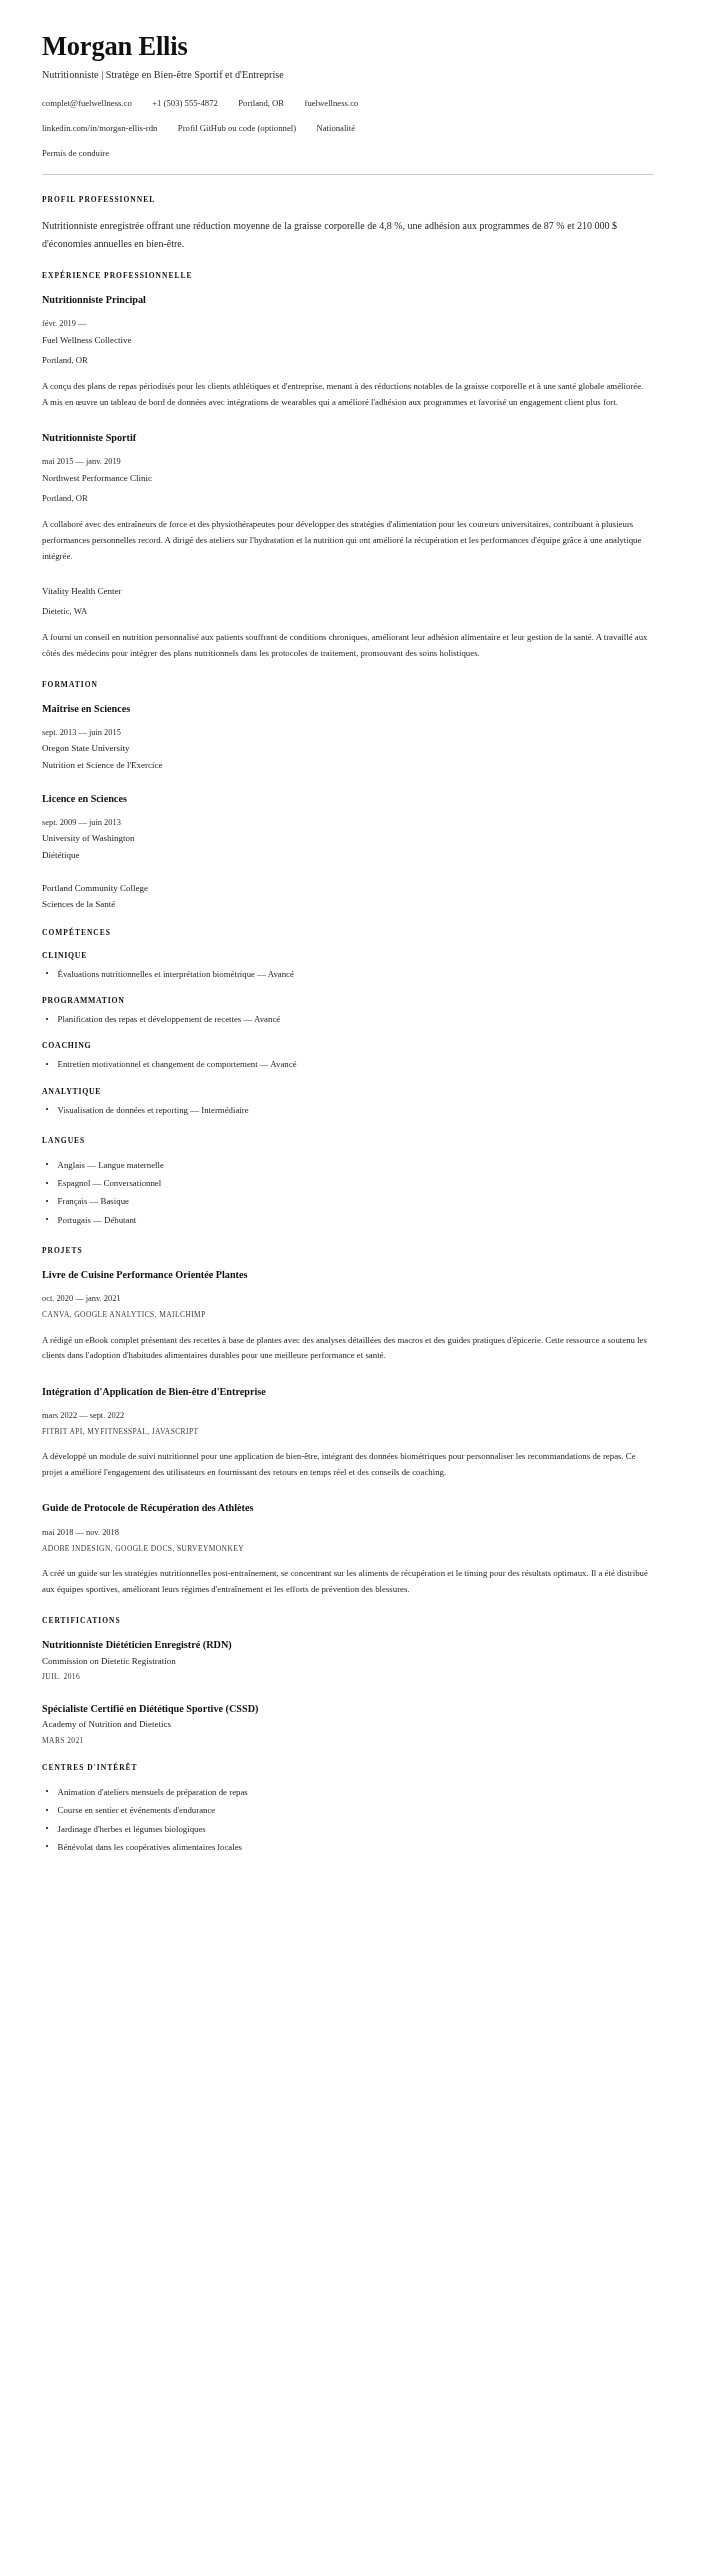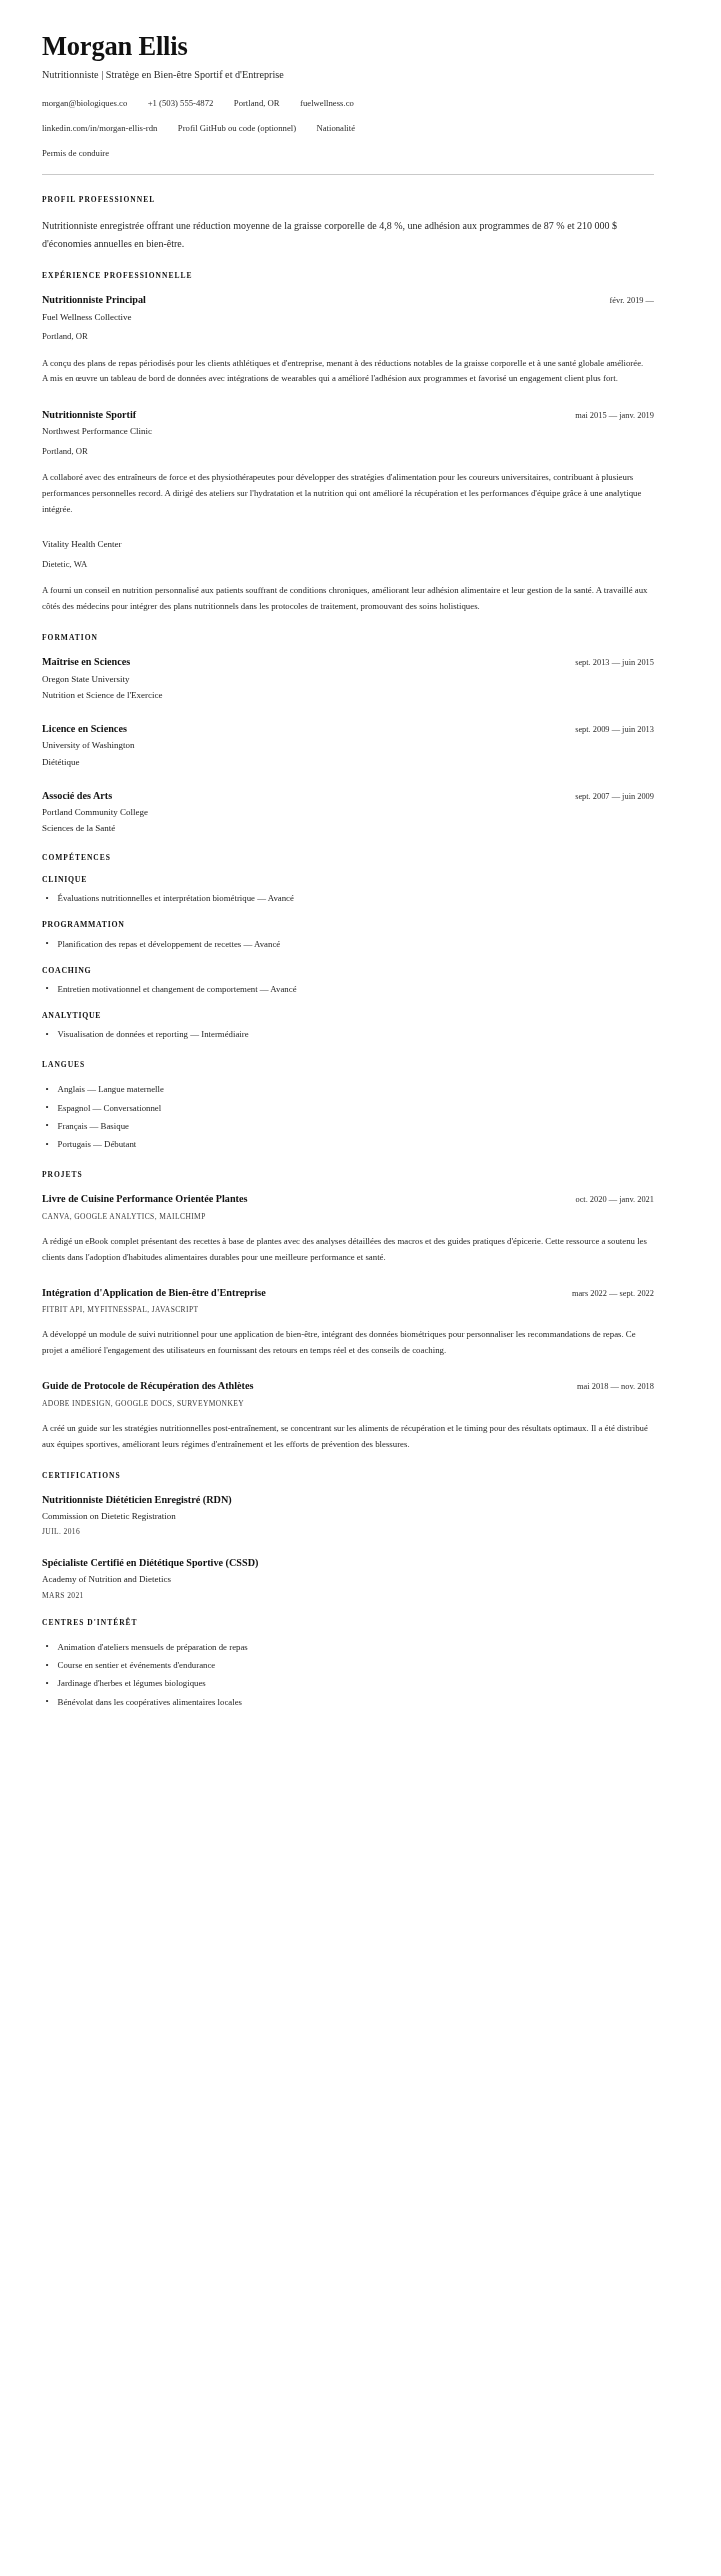--- a/index.html
+++ b/index.html
@@ -76,22 +76,23 @@
     margin: 0;
     max-width: 601px;
   }
 
   
   .entry { margin-bottom: 20.4px; }
   .entry:last-child { margin-bottom: 0; }
   .entry-head {
     display: flex;
     align-items: baseline;
-    justify-content: space-between;
-    gap: 25px;
+    justify-content: flex-end;
+    gap: 13px;
+    flex-direction: column;
   }
   .entry-title {
     font-size: 10.2px;
     font-weight: 700;
     color: #111111;
     line-height: 1.3;
     margin: 0;
   }
   .entry-date {
     font-size: 8.4px;
@@ -173,21 +174,21 @@
 </head>
 <body>
 
 <div class="page">
 
   <header>
     <h1 class="name">Morgan Ellis</h1>
     <p class="tagline">Nutritionniste | Stratège en Bien-être Sportif et d'Entreprise</p>
 
     <div class="contact-row">
-      <span class="ci">morgan@biologiques.co</span>
+      <span class="ci">complet@fuelwellness.co</span>
       <span class="ci">+1 (503) 555-4872</span>
       <span class="ci">Portland, OR</span>
       <span class="ci">fuelwellness.co</span>
     </div>
 
     <div class="contact-row">
       <span class="ci">linkedin.com/in/morgan-ellis-rdn</span>
       <span class="ci">Profil GitHub ou code (optionnel)</span>
       <span class="ci">Nationalité</span>
     </div>
@@ -249,24 +250,20 @@
     <article class="entry">
       <div class="entry-head">
         <h3 class="entry-title">Licence en Sciences</h3>
         <span class="entry-date">sept. 2009 — juin 2013</span>
       </div>
       <p class="entry-org">University of Washington</p>
       <p class="entry-org">Diététique</p>
     </article>
 
     <article class="entry">
-      <div class="entry-head">
-        <h3 class="entry-title">Associé des Arts</h3>
-        <span class="entry-date">sept. 2007 — juin 2009</span>
-      </div>
       <p class="entry-org">Portland Community College</p>
       <p class="entry-org">Sciences de la Santé</p>
     </article>
   </section>
 
   <section class="section">
     <h2 class="section-title">COMPÉTENCES</h2>
 
     <div class="skill-group">
       <h3 class="skill-cat">CLINIQUE</h3>

